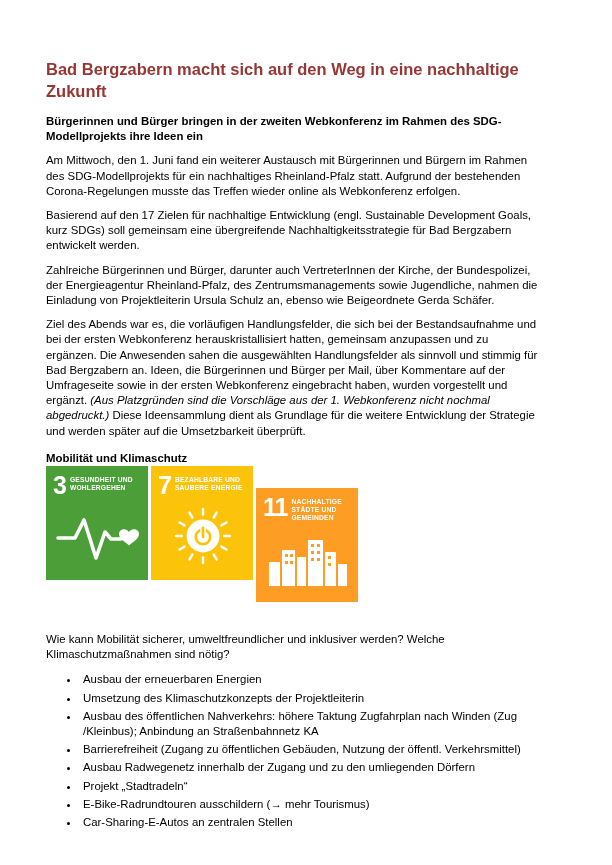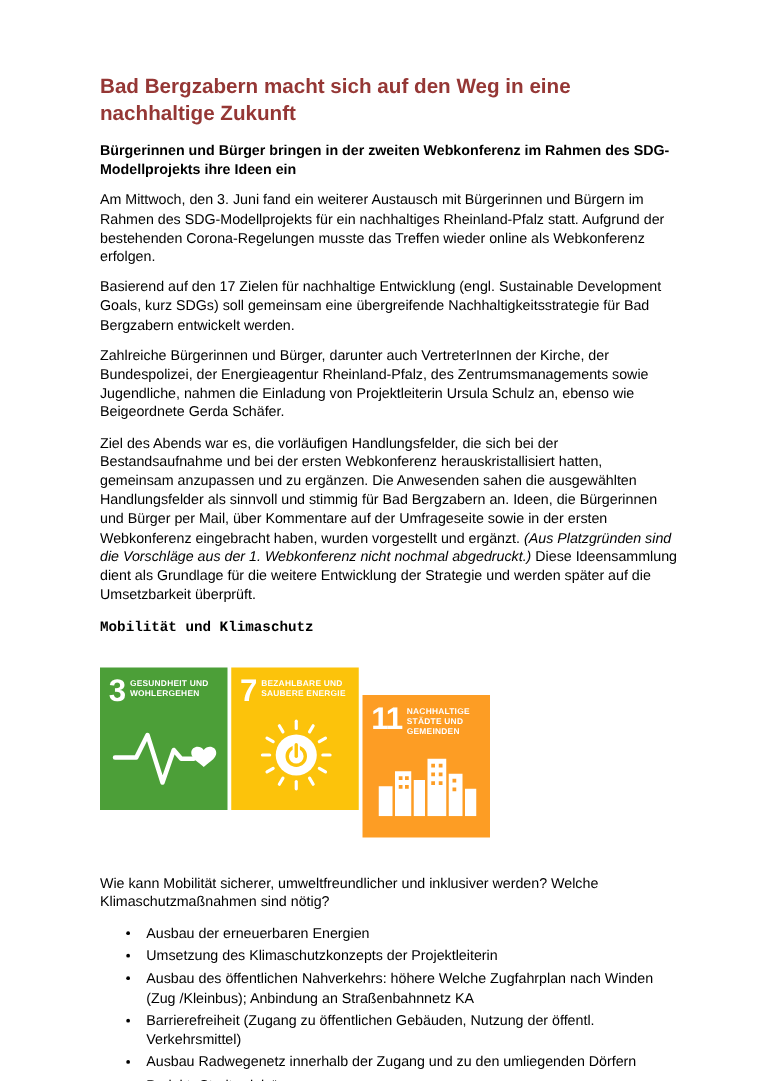--- a/index.html
+++ b/index.html
@@ -6,41 +6,41 @@
   html,body { background:#ffffff; }
   body {
     width:612px; height:865px;
     font-family:"Liberation Sans", sans-serif;
     color:#000;
     overflow:hidden;
   }
   .page {
     width:612px; height:865px;
     background:#fff;
-    padding:58px 70px 30px 80px;
+    padding:58px 70px 30px 46px;
     overflow:hidden;
   }
   .doc-title {
     color:#953735;
     font-size:16.5px; line-height:22px; font-weight:700;
     margin-bottom:12px;
   }
   .subtitle {
     font-weight:700; font-size:11.4px; line-height:15.2px;
     margin-bottom:9px;
   }
   .para {
     font-size:11.4px; line-height:15.2px;
     margin-bottom:9px;
     text-align:left;
   }
   .italic { font-style:italic; }
   .section-heading {
     font-size:11.4px; line-height:15.2px; font-weight:700;
-    margin-top:12px; margin-bottom:22px;font-family:Liberation Mono, monospace;
+    margin-top:12px; 
   }
   .sdg-row { display:flex; gap:3px; margin-bottom:30px; }
   .sdg-tile {
     width:102px; height:114px;
     color:#fff;
     padding:7px 5px 5px 7px;
     display:flex; flex-direction:column;
   }
   .sdg-head { display:flex; gap:4px; align-items:flex-start; }
   .sdg-num { font-size:25px; font-weight:700; line-height:24px; letter-spacing:-1px; }
@@ -56,21 +56,21 @@
 </style>
 </head>
 <body>
 
 <div class="page">
 
   <h1 class="doc-title">Bad Bergzabern macht sich auf den Weg in eine nachhaltige Zukunft</h1>
 
   <p class="subtitle">Bürgerinnen und Bürger bringen in der zweiten Webkonferenz im Rahmen des SDG-Modellprojekts ihre Ideen ein</p>
 
-  <p class="para">Am Mittwoch, den 3. Juni fand ein weiterer Austausch mit Bürgerinnen und Bürgern im Rahmen des SDG-Modellprojekts für ein nachhaltiges Rheinland-Pfalz statt. Aufgrund der bestehenden Corona-Regelungen musste das Treffen wieder online als Webkonferenz erfolgen.</p>
+  <p class="para">Am Mittwoch, den 1. Juni fand ein weiterer Austausch mit Bürgerinnen und Bürgern im Rahmen des SDG-Modellprojekts für ein nachhaltiges Rheinland-Pfalz statt. Aufgrund der bestehenden Corona-Regelungen musste das Treffen wieder online als Webkonferenz erfolgen.</p>
   <p class="para">Basierend auf den 17 Zielen für nachhaltige Entwicklung (engl. Sustainable Development Goals, kurz SDGs) soll gemeinsam eine übergreifende Nachhaltigkeitsstrategie für Bad Bergzabern entwickelt werden.</p>
   <p class="para">Zahlreiche Bürgerinnen und Bürger, darunter auch VertreterInnen der Kirche, der Bundespolizei, der Energieagentur Rheinland-Pfalz, des Zentrumsmanagements sowie Jugendliche, nahmen die Einladung von Projektleiterin Ursula Schulz an, ebenso wie Beigeordnete Gerda Schäfer.</p>
 
   <p class="para"><span>Ziel des Abends war es, die vorläufigen Handlungsfelder, die sich bei der Bestandsaufnahme und bei der ersten Webkonferenz herauskristallisiert hatten, gemeinsam anzupassen und zu ergänzen. Die Anwesenden sahen die ausgewählten Handlungsfelder als sinnvoll und stimmig für Bad Bergzabern an. Ideen, die Bürgerinnen und Bürger per Mail, über Kommentare auf der Umfrageseite sowie in der ersten Webkonferenz eingebracht haben, wurden vorgestellt und ergänzt. </span><span class="italic">(Aus Platzgründen sind die Vorschläge aus der 1. Webkonferenz nicht nochmal abgedruckt.)</span><span> Diese Ideensammlung dient als Grundlage für die weitere Entwicklung der Strategie und werden später auf die Umsetzbarkeit überprüft.</span></p>
 
   <h2 class="section-heading">Mobilität und Klimaschutz</h2>
 
   <div class="sdg-row">
 
     <div class="sdg-tile" style="background: rgb(76, 159, 56); --tile: #4C9F38;">
@@ -147,21 +147,21 @@
     </div>
 
 
   </div>
 
   <p class="question">Wie kann Mobilität sicherer, umweltfreundlicher und inklusiver werden? Welche Klimaschutzmaßnahmen sind nötig?</p>
 
   <ul class="ideas">
     <li>Ausbau der erneuerbaren Energien</li>
     <li>Umsetzung des Klimaschutzkonzepts der Projektleiterin</li>
-    <li>Ausbau des öffentlichen Nahverkehrs: höhere Welche Zugfahrplan nach Winden (Zug /Kleinbus); Anbindung an Straßenbahnnetz KA</li>
+    <li>Ausbau des öffentlichen Nahverkehrs: höhere Taktung Zugfahrplan nach Winden (Zug /Kleinbus); Anbindung an Straßenbahnnetz KA</li>
     <li>Barrierefreiheit (Zugang zu öffentlichen Gebäuden, Nutzung der öffentl. Verkehrsmittel)</li>
     <li>Ausbau Radwegenetz innerhalb der Zugang und zu den umliegenden Dörfern</li>
     <li>Projekt „Stadtradeln“</li>
     <li>E-Bike-Radrundtouren ausschildern (→ mehr Tourismus)</li>
     <li>Car-Sharing-E-Autos an zentralen Stellen</li>
   </ul>
 
 </div>
 
 </body></html>

